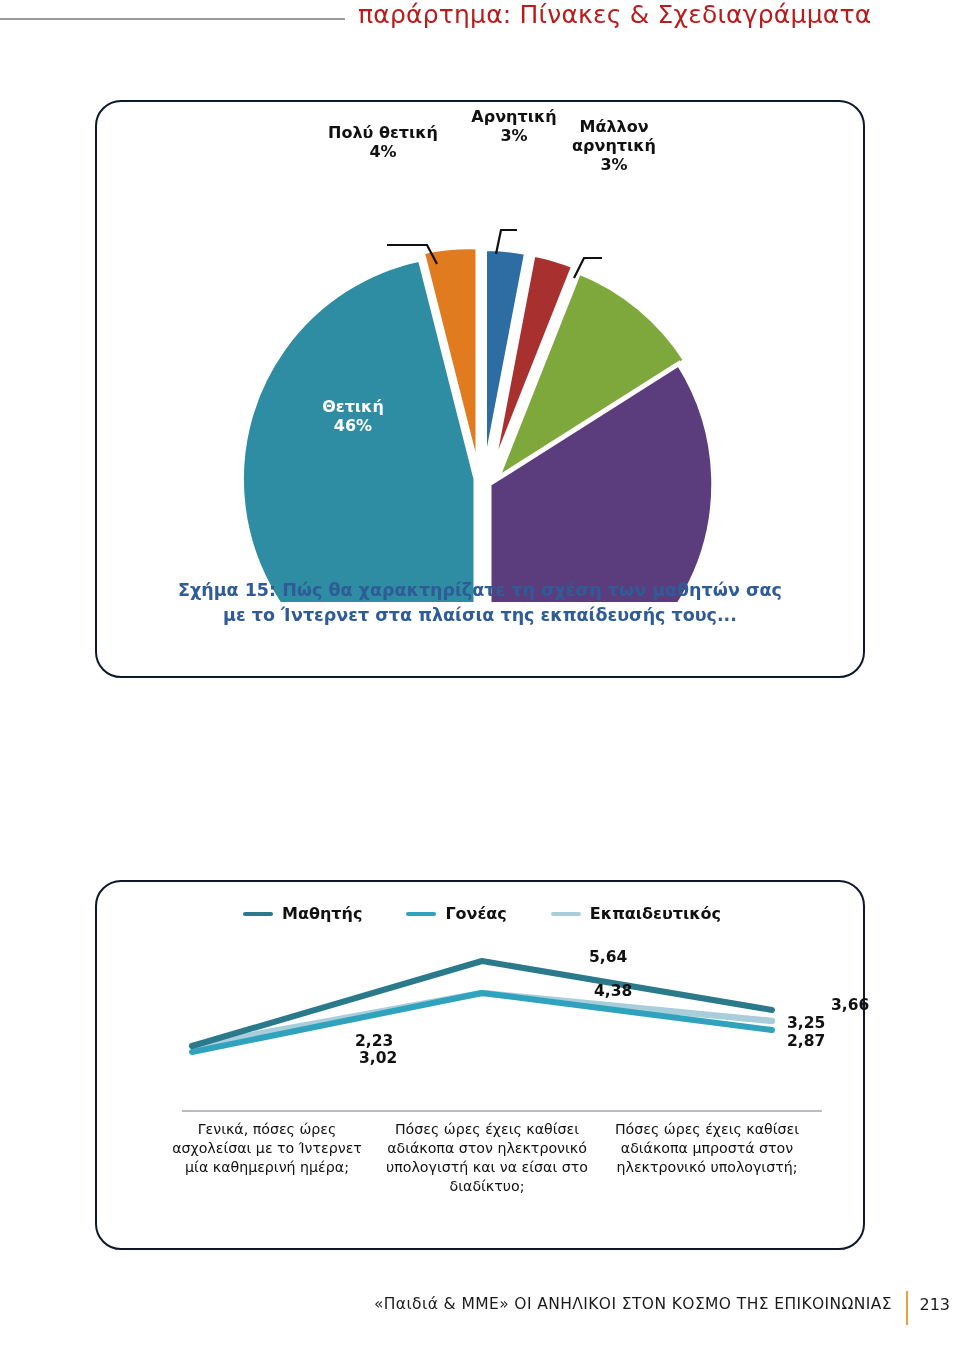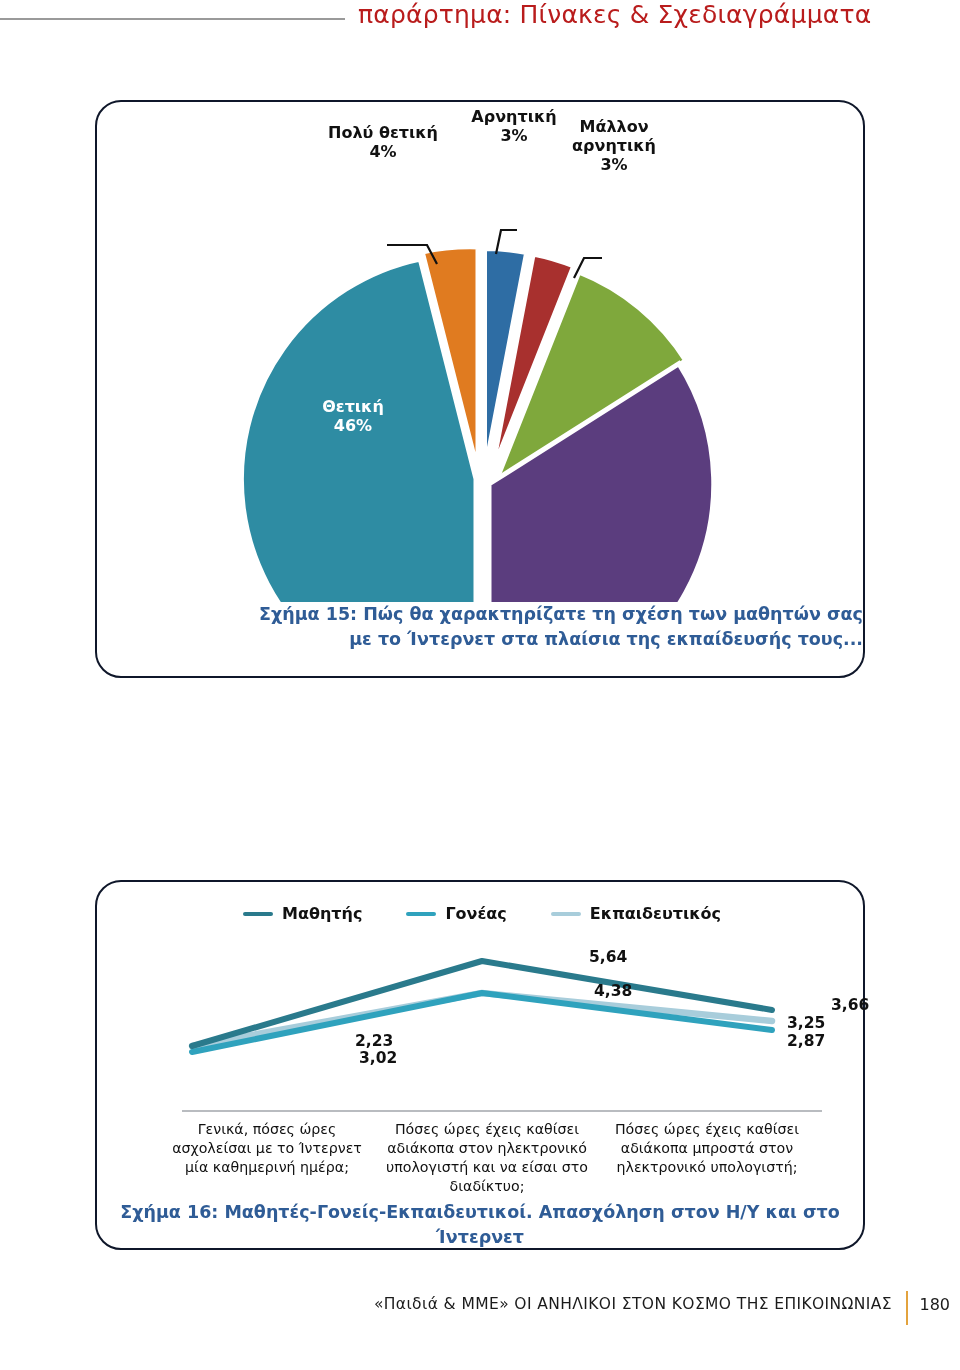--- a/index.html
+++ b/index.html
@@ -259,21 +259,21 @@
       <div>10%</div>
     </div>
 
 
     <div class="pie-label inside" style="left:176px; top:296px; width:160px;">
       <div>Θετική</div>
       <div>46%</div>
     </div>
   </div>
 
-  <div class="figure-caption" style="top:500px;text-align:right;">
+  <div class="figure-caption" style="top:476px;">
     <div>Σχήμα 15: Πώς θα χαρακτηρίζατε τη σχέση των μαθητών σας</div>
     <div>με το Ίντερνετ στα πλαίσια της εκπαίδευσής τους...</div>
   </div>
 </div>
 
 <div class="figure-frame" id="frame-16">
 
   <div class="line-area">
 
     <div class="legend">
@@ -312,20 +312,19 @@
 
     <div class="axis-line"></div>
 
     <div class="cat-labels">
       <div class="cat-label">Γενικά, πόσες ώρες ασχολείσαι με το Ίντερνετ μία καθημερινή ημέρα;</div>
       <div class="cat-label">Πόσες ώρες έχεις καθίσει αδιάκοπα στον ηλεκτρονικό υπολογιστή και να είσαι στο διαδίκτυο;</div>
       <div class="cat-label">Πόσες ώρες έχεις καθίσει αδιάκοπα μπροστά στον ηλεκτρονικό υπολογιστή;</div>
     </div>
   </div>
 
-  <div class="figure-caption" style="top:318px;">Σχήμα 16: Μαθητές-Γονείς-Εκπαιδευτικοί. Απασχόληση στον Η/Υ και στο Ίντερνετ</div>
 </div>
 
 <div class="page-footer">
   <div class="footer-text">«Παιδιά &amp; ΜΜΕ»  ΟΙ ΑΝΗΛΙΚΟΙ ΣΤΟΝ ΚΟΣΜΟ ΤΗΣ ΕΠΙΚΟΙΝΩΝΙΑΣ</div>
   <div class="footer-sep"></div>
-  <div class="footer-page">180</div>
+  <div class="footer-page">213</div>
 </div>
 
 </body></html>

